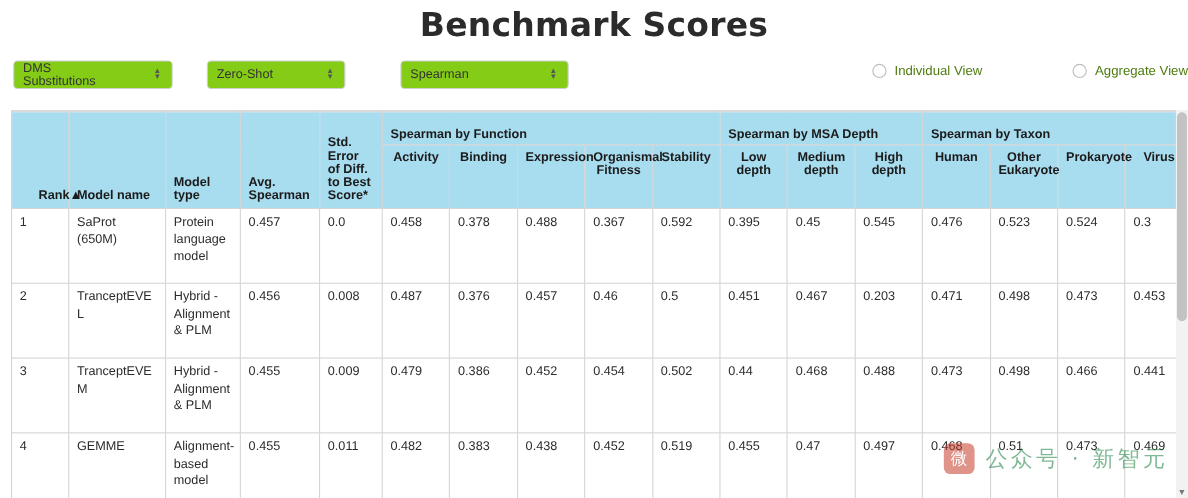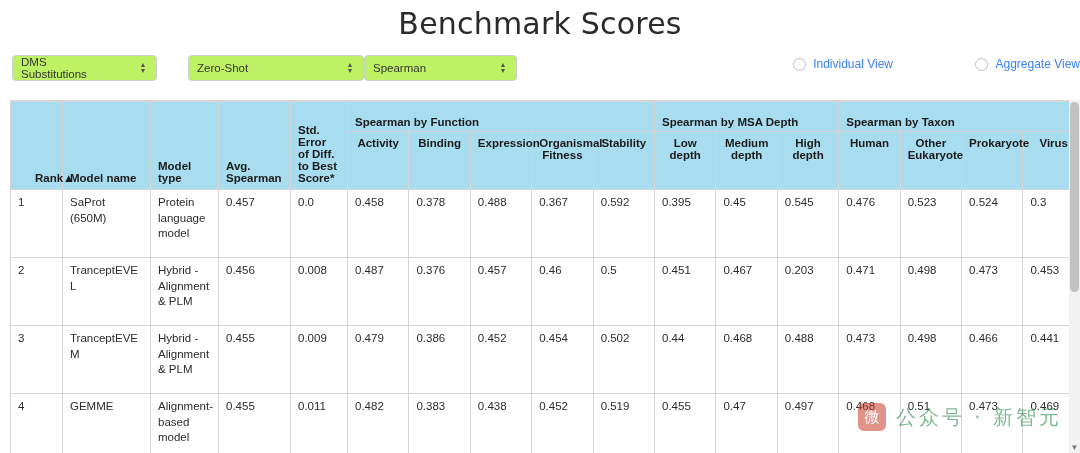--- a/index.html
+++ b/index.html
@@ -13,69 +13,69 @@
     color: #222;
   }
   .page {
     position: relative;
     width: 1080px;
     height: 453px;
   }
   .page-title {
     text-align: center;
     font-size: 30px;
-    font-weight: 400;
+    font-weight: 700;
     color: #2b2b2b;
     padding-top: 6px;
     letter-spacing: 0.2px;
     font-family: "DejaVu Sans", sans-serif;
   }
   .controls {
     position: relative;
     height: 40px;
     margin-top: 14px;
   }
   .select-box {
     position: absolute;
     top: 0;
     height: 26px;
     border: 1px solid #cfcfcf;
     border-radius: 4px;
-    background: #bef264;
+    background: #84cc16;
     font-size: 11.5px;
     color: #333;
     display: flex;
     align-items: center;
     padding: 0 8px;
     box-sizing: border-box;
     gap: 27px;
   }
   .select-box .label { flex: 1; }
   .select-box .chev {
     width: 10px;
     display: flex;
     flex-direction: column;
     align-items: center;
     justify-content: center;
     line-height: 6px;
     font-size: 7px;
     color: #555;
   }
   #sel-dataset { left: 12px; width: 145px; }
-  #sel-mode    { left: 188px; width: 176px; }
+  #sel-mode    { left: 188px; width: 126px; }
   #sel-metric  { left: 364px; width: 153px; }
 
   .radio-group {
     position: absolute;
     top: 2px;
     display: flex;
     align-items: center;
     gap: 7px;
     font-size: 12px;
-    color: #3b82f6;
+    color: #4d7c0f;
   }
   #rg-individual { right: 187px; }
   #rg-aggregate  { right: 0px; }
   .radio-circle {
     width: 13px;
     height: 13px;
     border-radius: 50%;
     border: 1px solid #bdbdbd;
     background: #fff;
     box-sizing: border-box;

